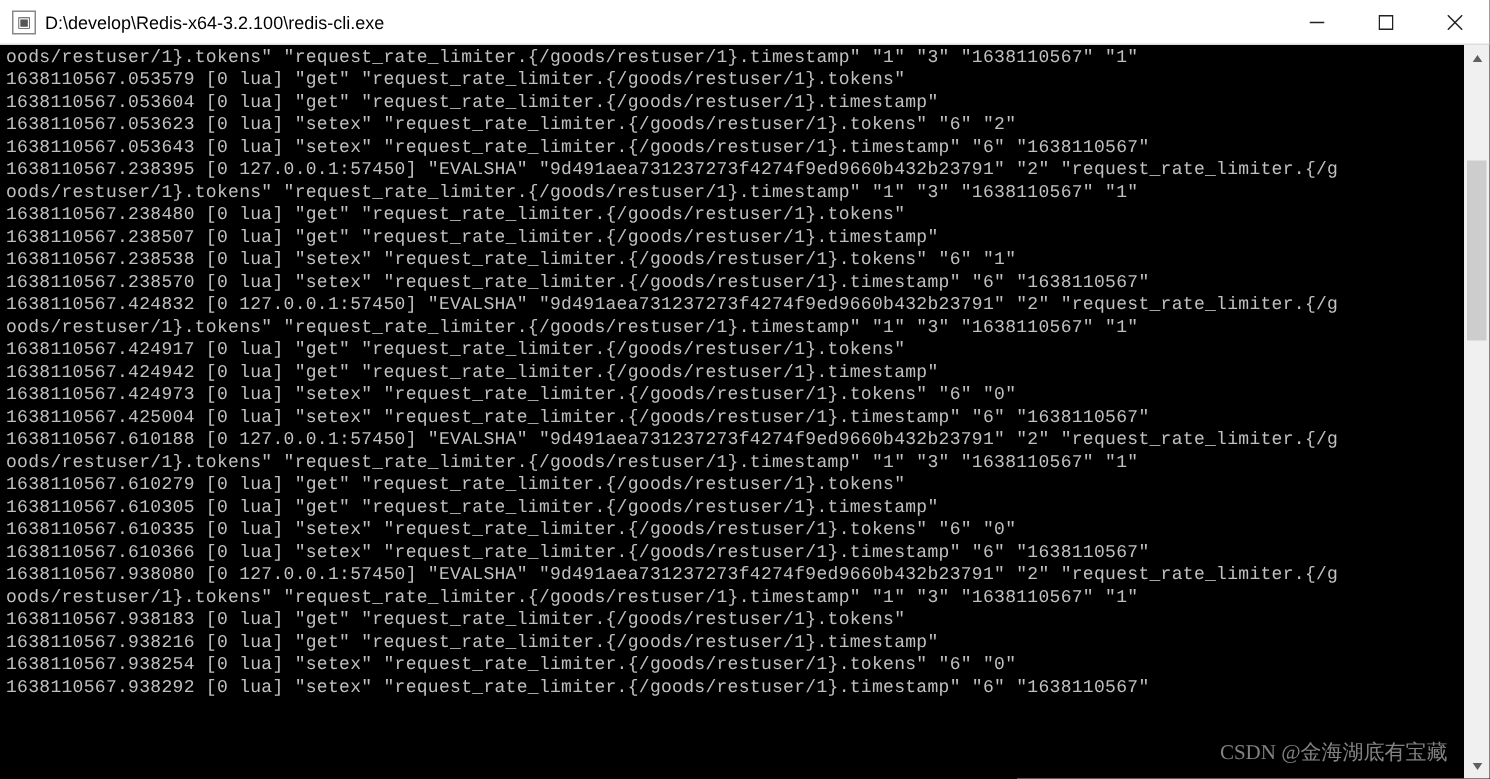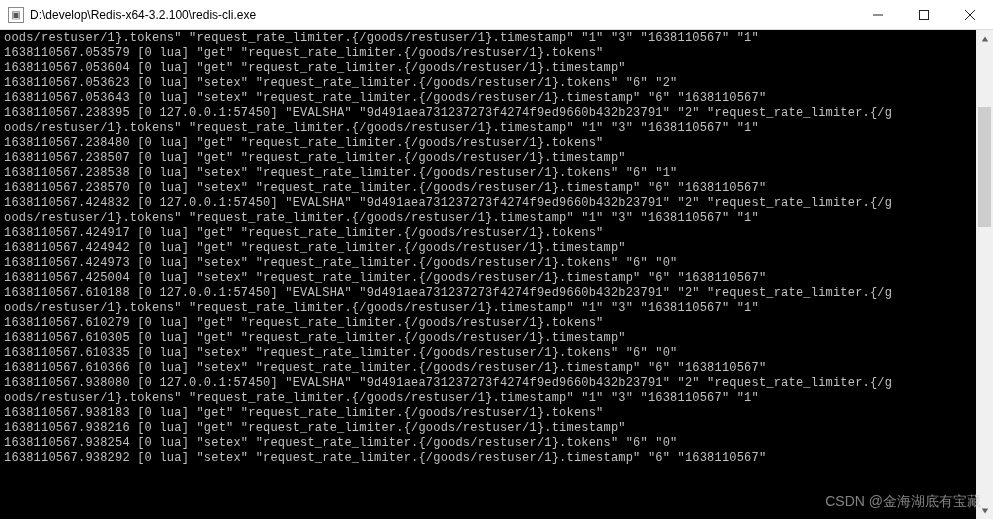--- a/index.html
+++ b/index.html
@@ -8,21 +8,21 @@
 .title-icon { width: 16px; height: 16px; margin: 0 6px 0 8px; border: 1px solid #888; background: #fff; display: flex; align-items: center; justify-content: center; font-size: 10px; color: #555; }
 .title-text { flex: 1; font-size: 12px; color: #000; }
 .win-ctrls { display: flex; height: 100%; }
 .win-btn { width: 46px; display: flex; align-items: center; justify-content: center; font-size: 11px; color: #222; cursor: default; }
 .win-btn svg { width: 10px; height: 10px; stroke: #222; stroke-width: 1; fill: none; }
 .terminal { height: calc(100% - 30px); background: #000; color: #c0c0c0; font-family: "SimSun","NSimSun","Courier New",monospace; font-size: 12px; line-height: 15px; padding: 1px 2px 1px 4px; white-space: pre; overflow: hidden; position: relative; letter-spacing: 0.2px; }
 .scroll-track { position: absolute; right: 0; top: 30px; bottom: 0; width: 17px; background: #f0f0f0; }
 .scroll-arrow { height: 17px; display: flex; align-items: center; justify-content: center; }
 .scroll-arrow svg { width: 8px; height: 8px; fill: #606060; }
 .scroll-thumb { margin: 0 2px; background: #cdcdcd; }
-.watermark { position: absolute; right: 12px; bottom: 8px; font-size: 14px; color: rgba(200,200,200,0.65); font-family: Liberation Sans, sans-serif; }
+.watermark { position: absolute; right: 28px; bottom: 8px; font-size: 14px; color: rgba(200,200,200,0.65); font-family: Liberation Serif, serif; }
 </style>
 </head>
 <body>
 
 <div class="titlebar">
   <div class="title-icon">▣</div>
   <div class="title-text">D:\develop\Redis-x64-3.2.100\redis-cli.exe</div>
   <div class="win-ctrls">
     <div class="win-btn">
         <svg viewBox="0 0 10 10">

